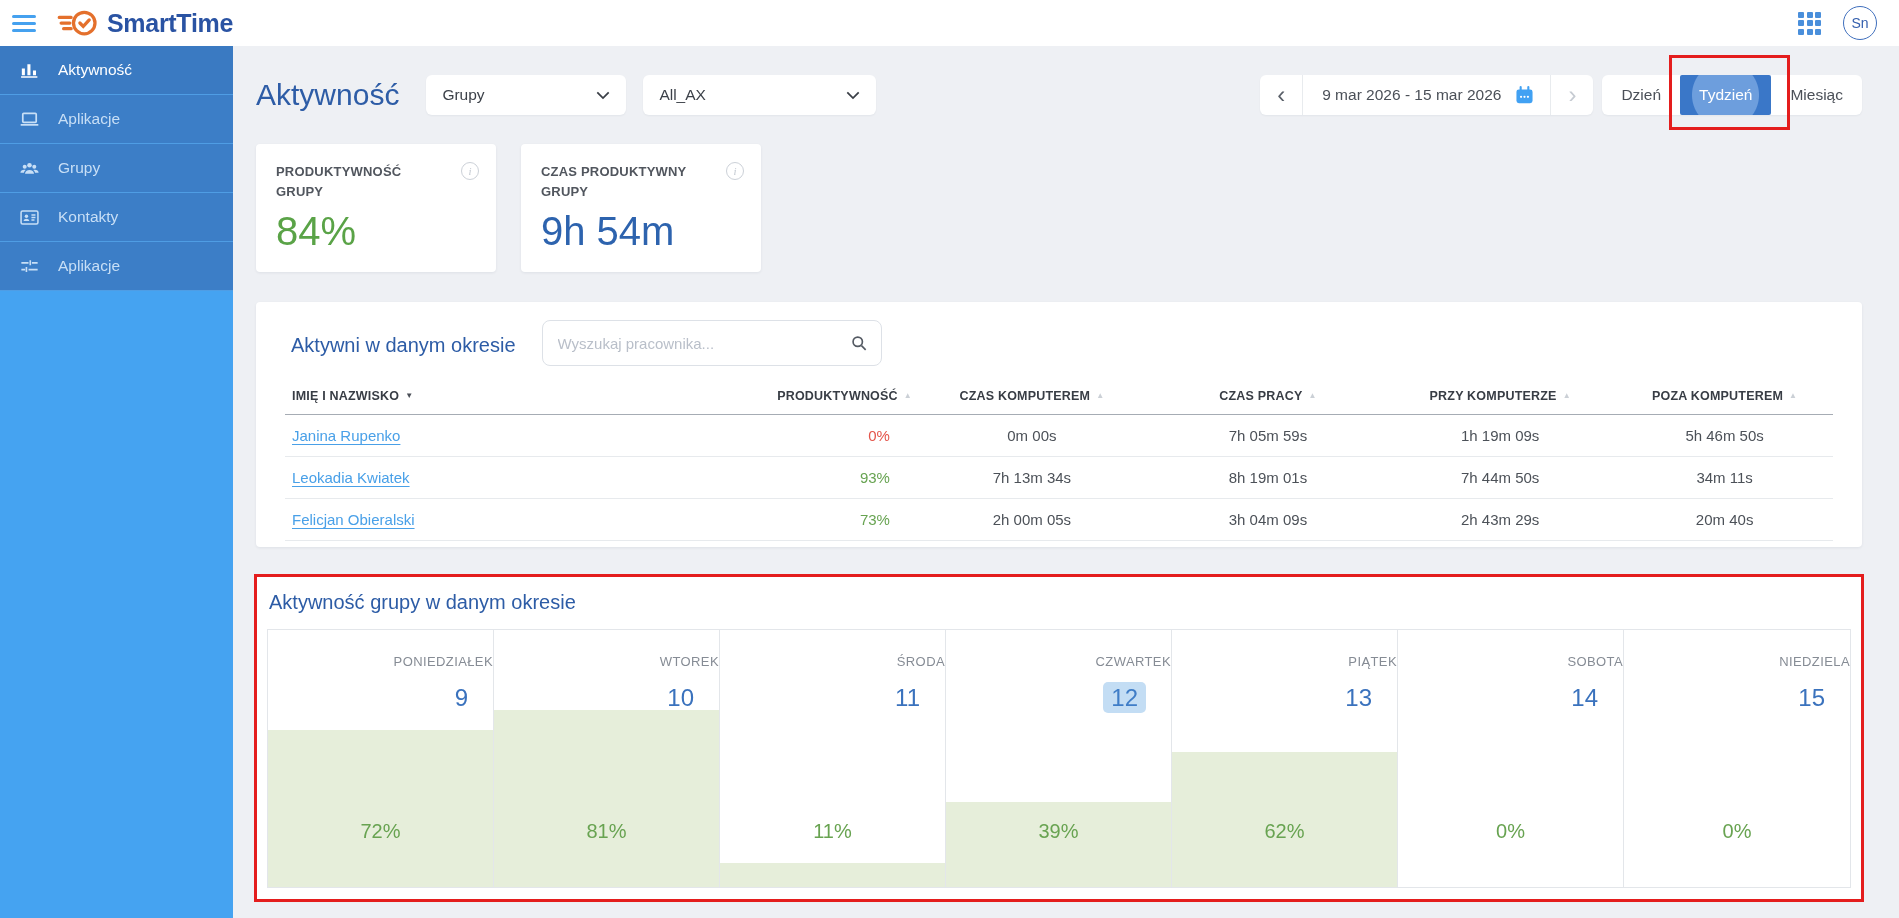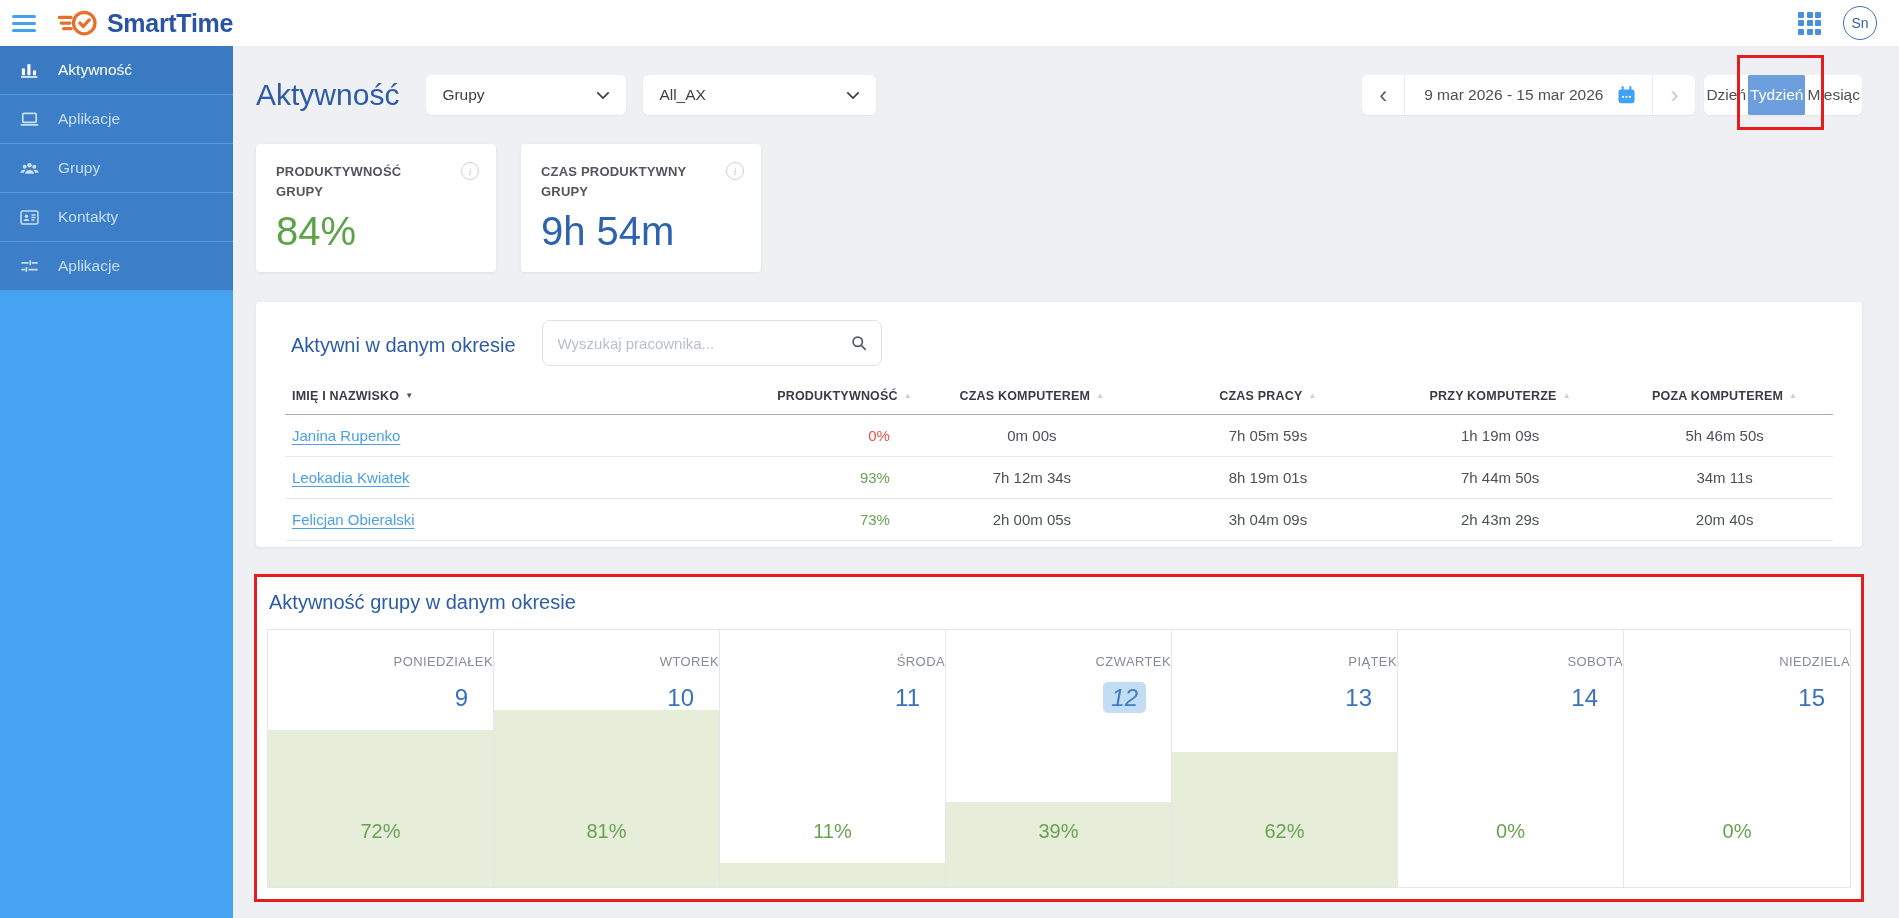--- a/index.html
+++ b/index.html
@@ -36,21 +36,21 @@
   .select.sel-group { width:233px; }
   .chev-down { width:14px; height:9px; }
   .tb-spacer { flex:1; }
   .date-nav { height:40px; background:#fff; border-radius:6px; box-shadow:0 1px 2px rgba(25,39,62,.05); display:flex; align-items:center; }
   .dn-btn { width:42px; height:40px; display:flex; align-items:center; justify-content:center; font-size:24px; color:#5a6069; background:none; border:none; cursor:pointer; line-height:1; }
   .dn-btn.next { color:#c6cbd2; }
   .dn-div { width:1px; height:40px; background:#e8ebee; }
   .dn-label { padding:0 12px 0 19px; font-size:15.5px; color:#4b5058; }
   .cal-icon { margin-right:14px; display:flex; cursor:pointer; }
   .view-toggle { height:40px; margin-left:9px; background:#fff; border-radius:6px; box-shadow:0 1px 2px rgba(25,39,62,.05); display:flex; }
-  .vt-btn { border:none; background:none; height:40px; padding:0 2px; font-size:15.5px; color:#4b5058; cursor:pointer; font-family:inherit; }
+  .vt-btn { border:none; background:none; height:40px; padding:0 19px; font-size:15.5px; color:#4b5058; cursor:pointer; font-family:inherit; }
   .vt-btn.active { position:relative; color:#fff; background:radial-gradient(circle 34px at 50% 50%, #6d9edd 0 33px, rgba(0,0,0,0) 34px), #3a77c8; border-radius:2px; }
 
   
   .kpi-row { display:flex; gap:25px; margin-top:29px; }
   .kpi-card { width:240px; height:128px; background:#fff; border-radius:4px; box-shadow:0 1px 3px rgba(16,30,54,.07); padding:18px 20px; position:relative; }
   .kpi-label { font-size:13px; font-weight:700; color:#51565e; line-height:1.5; letter-spacing:.2px; display:block; width:160px; }
   .info-icon { position:absolute; top:18px; right:17px; width:18px; height:18px; border-radius:50%; border:1.5px solid #ccd1d8; color:#c3c9d1; font-size:11px; display:flex; align-items:center; justify-content:center; font-style:italic; font-family:"Liberation Serif", serif; }
   .kpi-value { margin-top:8px; font-size:40px; }
 
   
@@ -81,21 +81,21 @@
 
   
   .chart-panel { margin-top:29px; padding:15px 11px 12px; position:relative; }
   .chart-panel .panel-title { margin-left:2px; }
   .week-grid { margin-top:15px; display:grid; grid-template-columns:repeat(7,1fr); border:1px solid #e3e6ea; height:259px; background:#fff; }
   .day-cell { position:relative; border-right:1px solid #e3e6ea; overflow:hidden; background:#fff; }
   .day-cell:last-child { border-right:none; }
   .day-name { position:relative; z-index:1; text-align:right; margin-top:24px; font-size:13px; color:#868c95; letter-spacing:.4px; }
   .day-date { position:relative; z-index:1; margin-top:15px; text-align:right; padding-right:25px; }
   .day-date-num { font-size:24px; color:#3a72bd; }
-  .day-date-num.hl { background:#c3ddf4; color:#3f7dc7; border-radius:5px; padding:2px 8px;font-style:italic; }
+  .day-date-num.hl { background:#c3ddf4; color:#3f7dc7; border-radius:5px; padding:2px 8px; }
   .day-fill { position:absolute; left:0; bottom:0; width:100%; background:#e6eeda; z-index:0; }
   .day-pct { position:absolute; bottom:44px; width:100%; text-align:center; font-size:20px; color:#68a351; z-index:1; }
 
   
   .annot { position:absolute; border:3px solid #e41d1d; pointer-events:none; z-index:10; }
   .annot-toggle { top:-20px; left:-11px; right:-19px; bottom:-15px; }
   .annot-chart { top:-2px; left:-2px; right:-2px; bottom:-2px; }
 </style>
 </head>
 <body>
@@ -263,21 +263,21 @@
             <td class="name"><a>Janina Rupenko</a></td>
             <td class="prod-val" style="color: rgb(228, 85, 75);">0%</td>
             <td>0m 00s</td>
             <td>7h 05m 59s</td>
             <td>1h 19m 09s</td>
             <td>5h 46m 50s</td>
           </tr>
           <tr>
             <td class="name"><a>Leokadia Kwiatek</a></td>
             <td class="prod-val" style="color: rgb(103, 163, 81);">93%</td>
-            <td>7h 12m 34s</td>
+            <td>7h 13m 34s</td>
             <td>8h 19m 01s</td>
             <td>7h 44m 50s</td>
             <td>34m 11s</td>
           </tr>
           <tr>
             <td class="name"><a>Felicjan Obieralski</a></td>
             <td class="prod-val" style="color: rgb(103, 163, 81);">73%</td>
             <td>2h 00m 05s</td>
             <td>3h 04m 09s</td>
             <td>2h 43m 29s</td>

